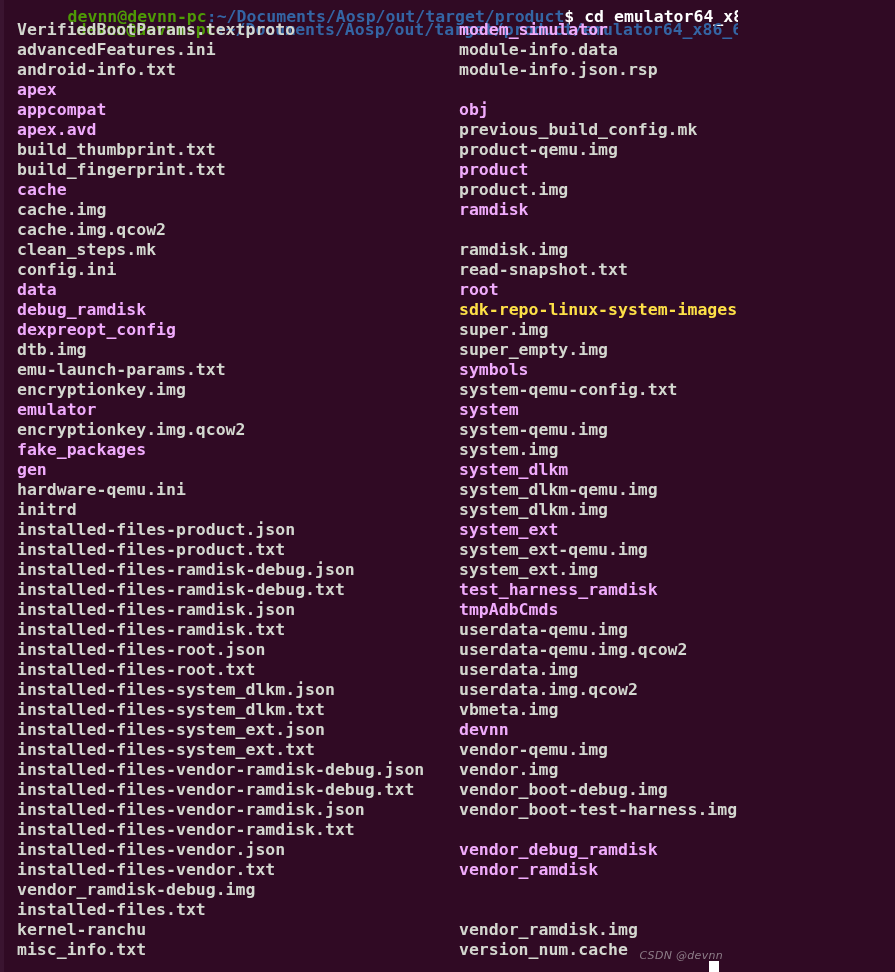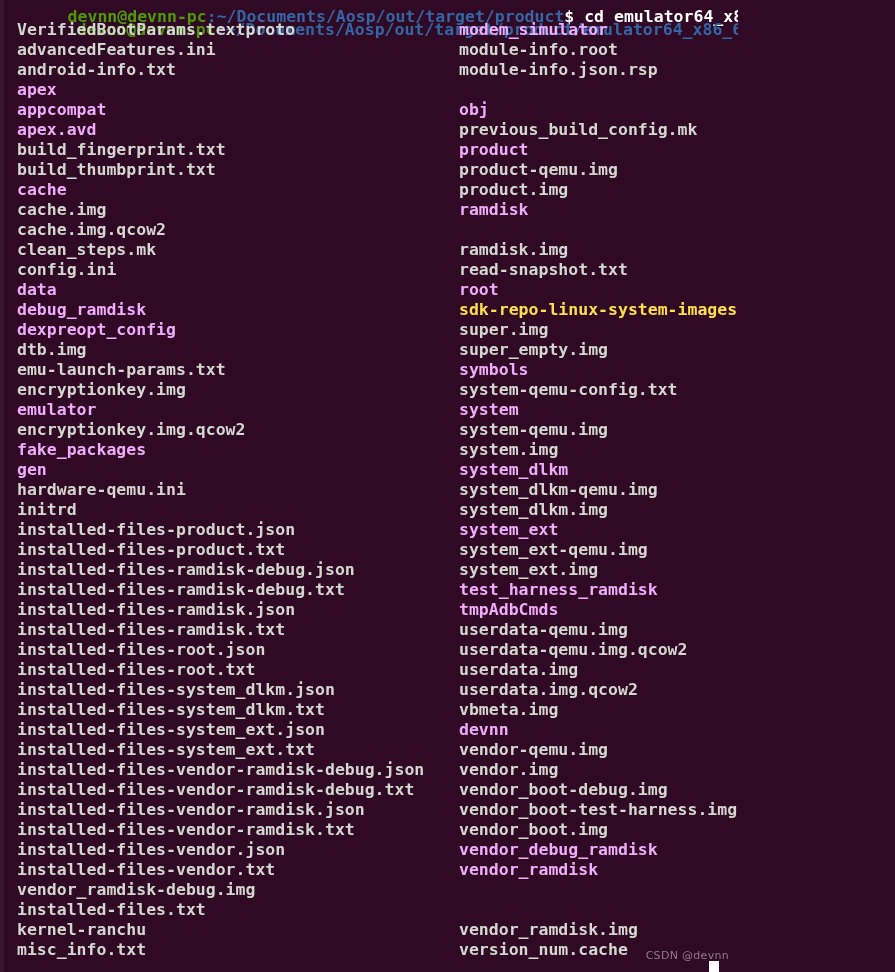--- a/index.html
+++ b/index.html
@@ -89,27 +89,28 @@
   #cursor {
     position: absolute;
     left: 709px;
     top: 961px;
     width: 10px;
     height: 16px;
     background: #ffffff;
   }
   #watermark {
     position: absolute;
-    right: 9px;
+    right: 15px;
     top: 946px;
     font-family: "DejaVu Sans", "Liberation Sans", sans-serif;
     font-size: 11px;
     font-weight: normal;
     color: #8d7d88;
     letter-spacing: 0.3px;
+    font-style: italic;
   }
 </style>
 </head>
 <body>
 
 <div id="terminal">
 
   <div id="left-edge"></div>
 
   <div id="scroll-top">
@@ -119,27 +120,27 @@
   </div>
 
   <div class="screen">
 
     <div class="line">
       <span class="c-user">devnn@devnn-pc</span><span class="c-punct">:</span><span class="c-path">~/Documents/Aosp/out/target/product/emulator64_x86_64</span><span class="c-dollar">$</span><span class="c-cmd"> </span><span class="c-cmd">ls</span>
     </div>
 
     <div id="ls-output">
         <div class="row"><span class="col-left"><span class="c-file">VerifiedBootParams.textproto</span></span><span class="col-right"><span class="c-dir">modem_simulator</span></span></div>
-        <div class="row"><span class="col-left"><span class="c-file">advancedFeatures.ini</span></span><span class="col-right"><span class="c-file">module-info.root</span></span></div>
+        <div class="row"><span class="col-left"><span class="c-file">advancedFeatures.ini</span></span><span class="col-right"><span class="c-file">module-info.data</span></span></div>
         <div class="row"><span class="col-left"><span class="c-file">android-info.txt</span></span><span class="col-right"><span class="c-file">module-info.json.rsp</span></span></div>
         <div class="row"><span class="col-left"><span class="c-dir">apex</span></span></div>
         <div class="row"><span class="col-left"><span class="c-dir">appcompat</span></span><span class="col-right"><span class="c-dir">obj</span></span></div>
         <div class="row"><span class="col-left"><span class="c-dir">apex.avd</span></span><span class="col-right"><span class="c-file">previous_build_config.mk</span></span></div>
+        <div class="row"><span class="col-left"><span class="c-file">build_thumbprint.txt</span></span><span class="col-right"><span class="c-file">product-qemu.img</span></span></div>
         <div class="row"><span class="col-left"><span class="c-file">build_fingerprint.txt</span></span><span class="col-right"><span class="c-dir">product</span></span></div>
-        <div class="row"><span class="col-left"><span class="c-file">build_thumbprint.txt</span></span><span class="col-right"><span class="c-file">product-qemu.img</span></span></div>
         <div class="row"><span class="col-left"><span class="c-dir">cache</span></span><span class="col-right"><span class="c-file">product.img</span></span></div>
         <div class="row"><span class="col-left"><span class="c-file">cache.img</span></span><span class="col-right"><span class="c-dir">ramdisk</span></span></div>
         <div class="row"><span class="col-left"><span class="c-file">cache.img.qcow2</span></span></div>
         <div class="row"><span class="col-left"><span class="c-file">clean_steps.mk</span></span><span class="col-right"><span class="c-file">ramdisk.img</span></span></div>
         <div class="row"><span class="col-left"><span class="c-file">config.ini</span></span><span class="col-right"><span class="c-file">read-snapshot.txt</span></span></div>
         <div class="row"><span class="col-left"><span class="c-dir">data</span></span><span class="col-right"><span class="c-dir">root</span></span></div>
         <div class="row"><span class="col-left"><span class="c-dir">debug_ramdisk</span></span><span class="col-right"><span class="c-arch">sdk-repo-linux-system-images-eng.devnn.zip</span></span></div>
         <div class="row"><span class="col-left"><span class="c-dir">dexpreopt_config</span></span><span class="col-right"><span class="c-file">super.img</span></span></div>
         <div class="row"><span class="col-left"><span class="c-file">dtb.img</span></span><span class="col-right"><span class="c-file">super_empty.img</span></span></div>
         <div class="row"><span class="col-left"><span class="c-file">emu-launch-params.txt</span></span><span class="col-right"><span class="c-dir">symbols</span></span></div>
@@ -158,21 +159,21 @@
         <div class="row"><span class="col-left"><span class="c-file">installed-files-ramdisk.txt</span></span><span class="col-right"><span class="c-file">userdata-qemu.img</span></span></div>
         <div class="row"><span class="col-left"><span class="c-file">installed-files-root.json</span></span><span class="col-right"><span class="c-file">userdata-qemu.img.qcow2</span></span></div>
         <div class="row"><span class="col-left"><span class="c-file">installed-files-root.txt</span></span><span class="col-right"><span class="c-file">userdata.img</span></span></div>
         <div class="row"><span class="col-left"><span class="c-file">installed-files-system_dlkm.json</span></span><span class="col-right"><span class="c-file">userdata.img.qcow2</span></span></div>
         <div class="row"><span class="col-left"><span class="c-file">installed-files-system_dlkm.txt</span></span><span class="col-right"><span class="c-file">vbmeta.img</span></span></div>
         <div class="row"><span class="col-left"><span class="c-file">installed-files-system_ext.json</span></span><span class="col-right"><span class="c-dir">devnn</span></span></div>
         <div class="row"><span class="col-left"><span class="c-file">installed-files-system_ext.txt</span></span><span class="col-right"><span class="c-file">vendor-qemu.img</span></span></div>
         <div class="row"><span class="col-left"><span class="c-file">installed-files-vendor-ramdisk-debug.json</span></span><span class="col-right"><span class="c-file">vendor.img</span></span></div>
         <div class="row"><span class="col-left"><span class="c-file">installed-files-vendor-ramdisk-debug.txt</span></span><span class="col-right"><span class="c-file">vendor_boot-debug.img</span></span></div>
         <div class="row"><span class="col-left"><span class="c-file">installed-files-vendor-ramdisk.json</span></span><span class="col-right"><span class="c-file">vendor_boot-test-harness.img</span></span></div>
-        <div class="row"><span class="col-left"><span class="c-file">installed-files-vendor-ramdisk.txt</span></span><span class="col-right"><span class="c-file">vendor_boot.img</span></span></div>
+        <div class="row"><span class="col-left"><span class="c-file">installed-files-vendor-ramdisk.txt</span></span></div>
         <div class="row"><span class="col-left"><span class="c-file">installed-files-vendor.json</span></span><span class="col-right"><span class="c-dir">vendor_debug_ramdisk</span></span></div>
         <div class="row"><span class="col-left"><span class="c-file">installed-files-vendor.txt</span></span><span class="col-right"><span class="c-dir">vendor_ramdisk</span></span></div>
         <div class="row"><span class="col-right"><span class="c-file">vendor_ramdisk-debug.img</span></span></div>
         <div class="row"><span class="col-left"><span class="c-file">installed-files.txt</span></span></div>
         <div class="row"><span class="col-left"><span class="c-file">kernel-ranchu</span></span><span class="col-right"><span class="c-file">vendor_ramdisk.img</span></span></div>
         <div class="row"><span class="col-left"><span class="c-file">misc_info.txt</span></span><span class="col-right"><span class="c-file">version_num.cache</span></span></div>
       </div>
 
   </div>
 

